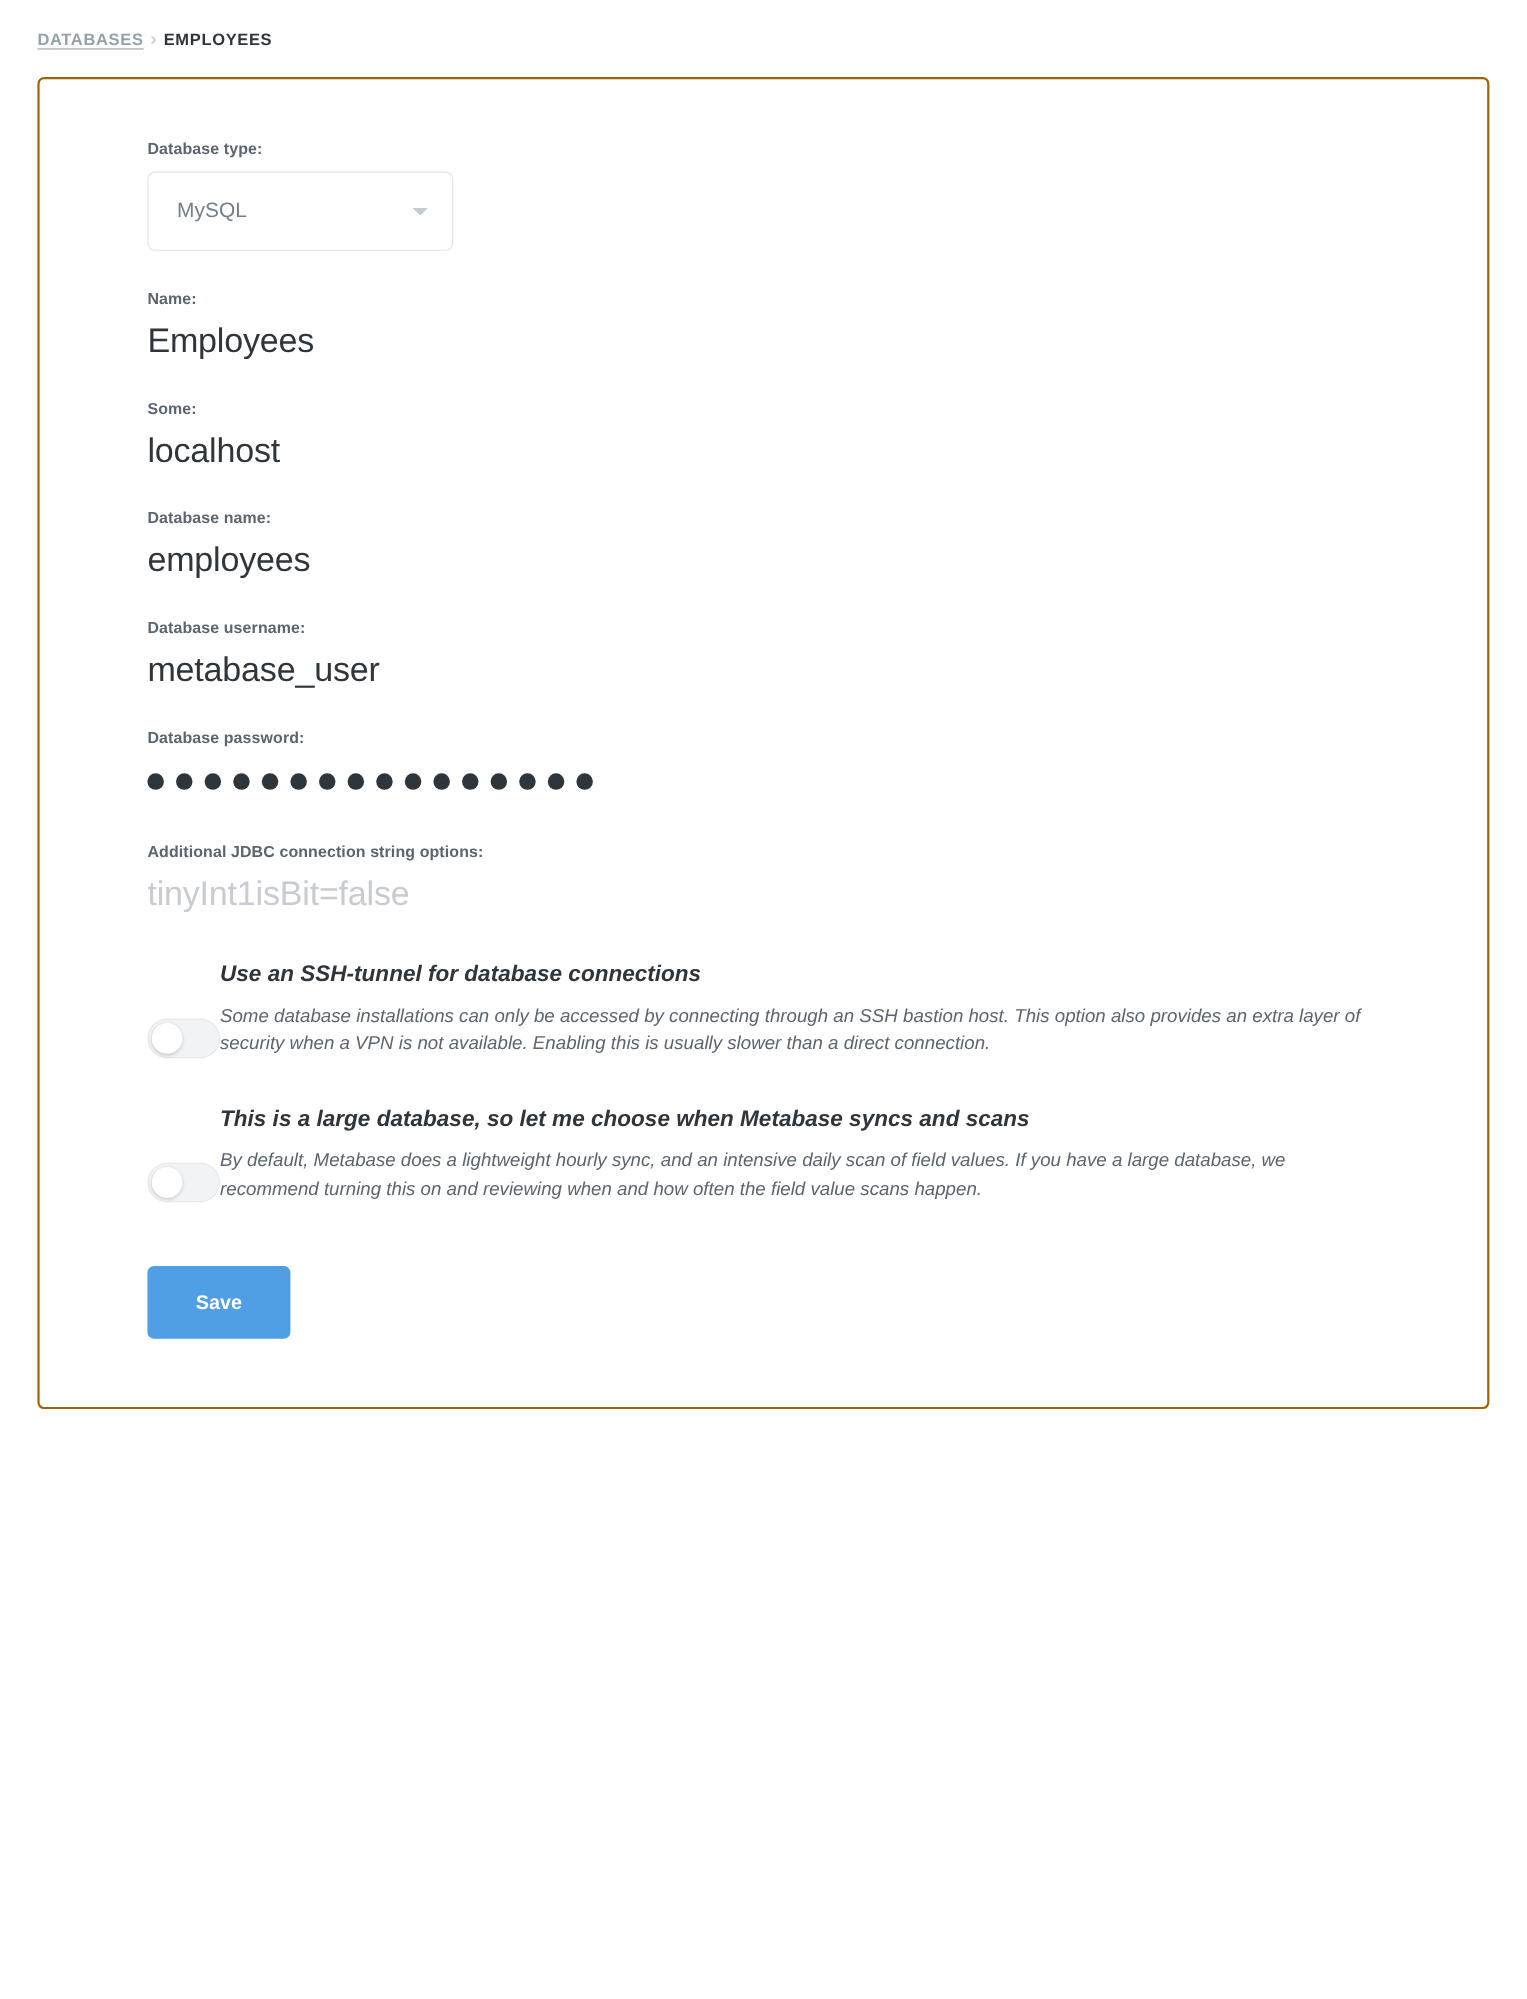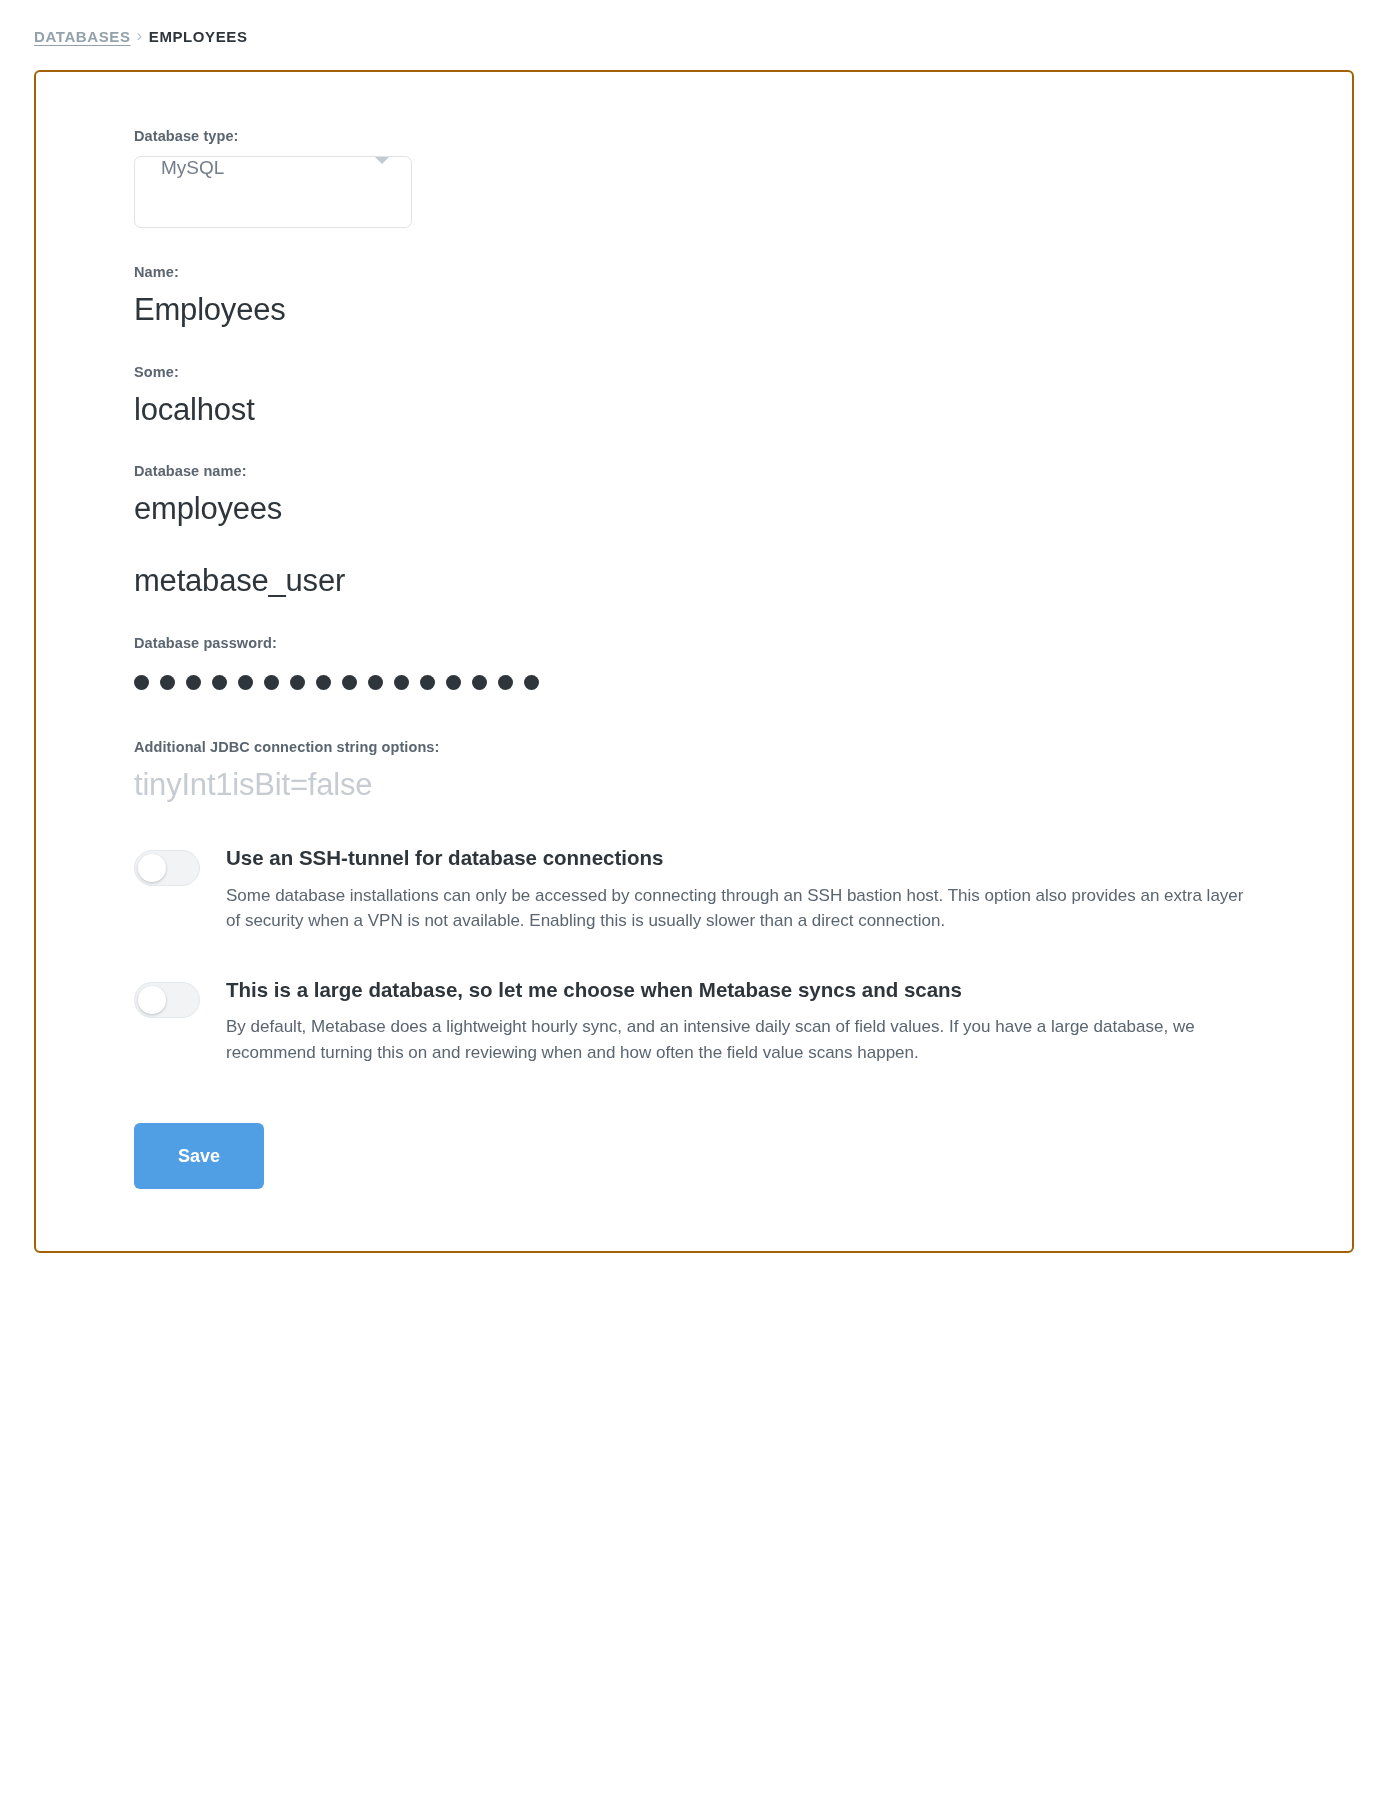--- a/index.html
+++ b/index.html
@@ -72,21 +72,21 @@
     color: #c6ccd2;
   }
 
   
   .select-wrap {
     width: 278px;
     height: 72px;
     border: 1px solid #dfe3e6;
     border-radius: 7px;
     display: flex;
-    align-items: flex-start;
+    align-items: center;
     justify-content: space-between;
     padding: 0 22px 0 26px;
     cursor: pointer;
     background: #fff;
   }
   .select-value {
     font-size: 19px;
     color: #747e88;
   }
   .caret {
@@ -107,23 +107,23 @@
     display: block;
     width: 15px;
     height: 15px;
     border-radius: 50%;
     background: #2e353b;
   }
 
   
   .toggle-row {
     display: flex;
-    align-items: flex-start;
-    gap: 26px;
+    align-items: flex-end;
     margin-top: 44px;
+    font-style: italic;
   }
   .toggle {
     flex: 0 0 auto;
     width: 66px;
     height: 36px;
     border-radius: 18px;
     background: #f1f3f5;
     border: 1px solid #e4e8eb;
     position: relative;
     cursor: pointer;
@@ -205,20 +205,21 @@
       <div class="field-value">localhost</div>
     </div>
 
 
     <div class="field">
       <div class="field-label">Database name:</div>
       <div class="field-value">employees</div>
     </div>
 
     <div class="field">
+      <div class="field-label">Database username:</div>
       <div class="field-value">metabase_user</div>
     </div>
 
     <div class="field">
       <div class="field-label">Database password:</div>
       <div class="pw-dots" id="pw-dots">
           <i></i>
           <i></i>
           <i></i>
           <i></i>

